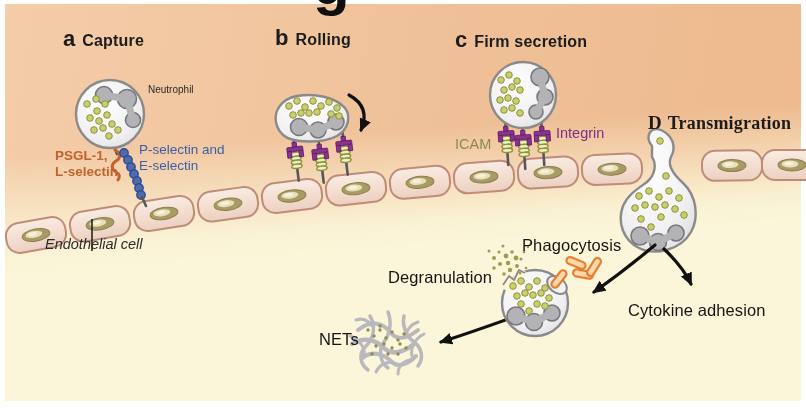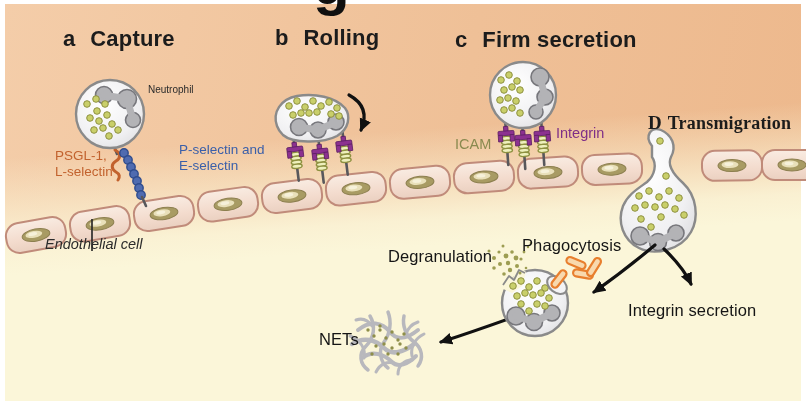--- a/index.html
+++ b/index.html
@@ -8,28 +8,28 @@
   #panel{position:absolute;left:5px;top:4px;width:796px;height:397px;
     background:
       linear-gradient(176deg, rgba(251,246,217,0) 34%, rgba(251,246,217,.9) 54%, #fbf6d9 60%, #fbf6d9 100%),
       linear-gradient(100deg, #f4cda9 0%, #efc097 55%, #edb88c 100%);}
   #gfx{position:absolute;left:0;top:0;}
   .title-frag{position:absolute;left:313px;top:-46px;font-size:60px;font-weight:bold;color:#101010;line-height:1;}
 
   .lbl{position:absolute;white-space:nowrap;color:var(--text_dark);}
   .stage-lbl{display:flex;align-items:baseline;font-weight:bold;}
   .stage-lbl .ltr{font-size:22px;}
-  .stage-lbl .wrd{font-size:22px;margin-left:15px;letter-spacing:.2px;}
+  .stage-lbl .wrd{font-size:16px;margin-left:7px;letter-spacing:.2px;}
   .serif{font-family:"Liberation Serif",serif;}
   .serif .ltr{font-size:19px;}
   .serif .wrd{font-size:18px;margin-left:6px;}
   .plain{font-size:10px;color:#2b2b2b;}
   .two-line{line-height:1.15;font-size:13.5px;}
   .psgl{color:var(--psgl_color);}
-  .sel{color:var(--selectin_color);margin-left:40px;}
+  .sel{color:var(--selectin_color);}
   .icam{color:var(--icam_color);font-size:14.5px;}
   .integrin{color:var(--integrin_color);font-size:14.5px;}
   .action{font-weight:normal;font-size:16.5px;color:#151515;letter-spacing:.1px;text-align:right;}
 
   
   .endo{fill:url(#endoG);stroke:var(--endothelium_edge);stroke-width:2;}
   .endo-nuc{fill:var(--endothelium_nucleus);stroke:#8c7f4f;stroke-width:1;}
   .endo-nuc-hi{fill:#e9e0ba;}
   .endo-nuc-hi2{fill:#f6f1da;}
   .cell-body{fill:url(#cellG);stroke:var(--cell_edge);stroke-width:2.4;}
@@ -451,31 +451,31 @@
     <span class="ltr">c</span>
     <span class="wrd">Firm secretion</span>
   </div>
   <div class="lbl stage-lbl serif" style="left:648px;top:112px;">
     <span class="ltr">D</span>
     <span class="wrd">Transmigration</span>
   </div>
 
   <div class="lbl plain" style="left:148px;top:84px;">Neutrophil</div>
 
-  <div class="lbl two-line psgl" style="left:55px;top:148px;">
+  <div class="lbl two-line psgl" style="left:55px;top:148px;font-weight:bold;">
     <div>PSGL-1,</div>
     <div>L-selectin</div>
   </div>
   <div class="lbl two-line sel" style="left:139px;top:142px;">
     <div>P-selectin and</div>
     <div>E-selectin</div>
   </div>
 
   <div class="lbl icam" style="left:455px;top:136px;">ICAM</div>
   <div class="lbl integrin" style="left:556px;top:125px;">Integrin</div>
 
   <div class="lbl plain" style="left:45px;top:236px;font-size:14.5px;font-style:italic;">Endothelial cell</div>
 
   <div class="lbl action" style="left:522px;top:236px;">Phagocytosis</div>
-  <div class="lbl action" style="left:388px;top:247px;">Degranulation</div>
-  <div class="lbl action" style="left:628px;top:301px;">Integrin secretion</div>
+  <div class="lbl action" style="left:388px;top:268px;">Degranulation</div>
+  <div class="lbl action" style="left:628px;top:301px;">Cytokine adhesion</div>
   <div class="lbl action" style="left:319px;top:330px;">NETs</div>
 </div>
 
 </body></html>

